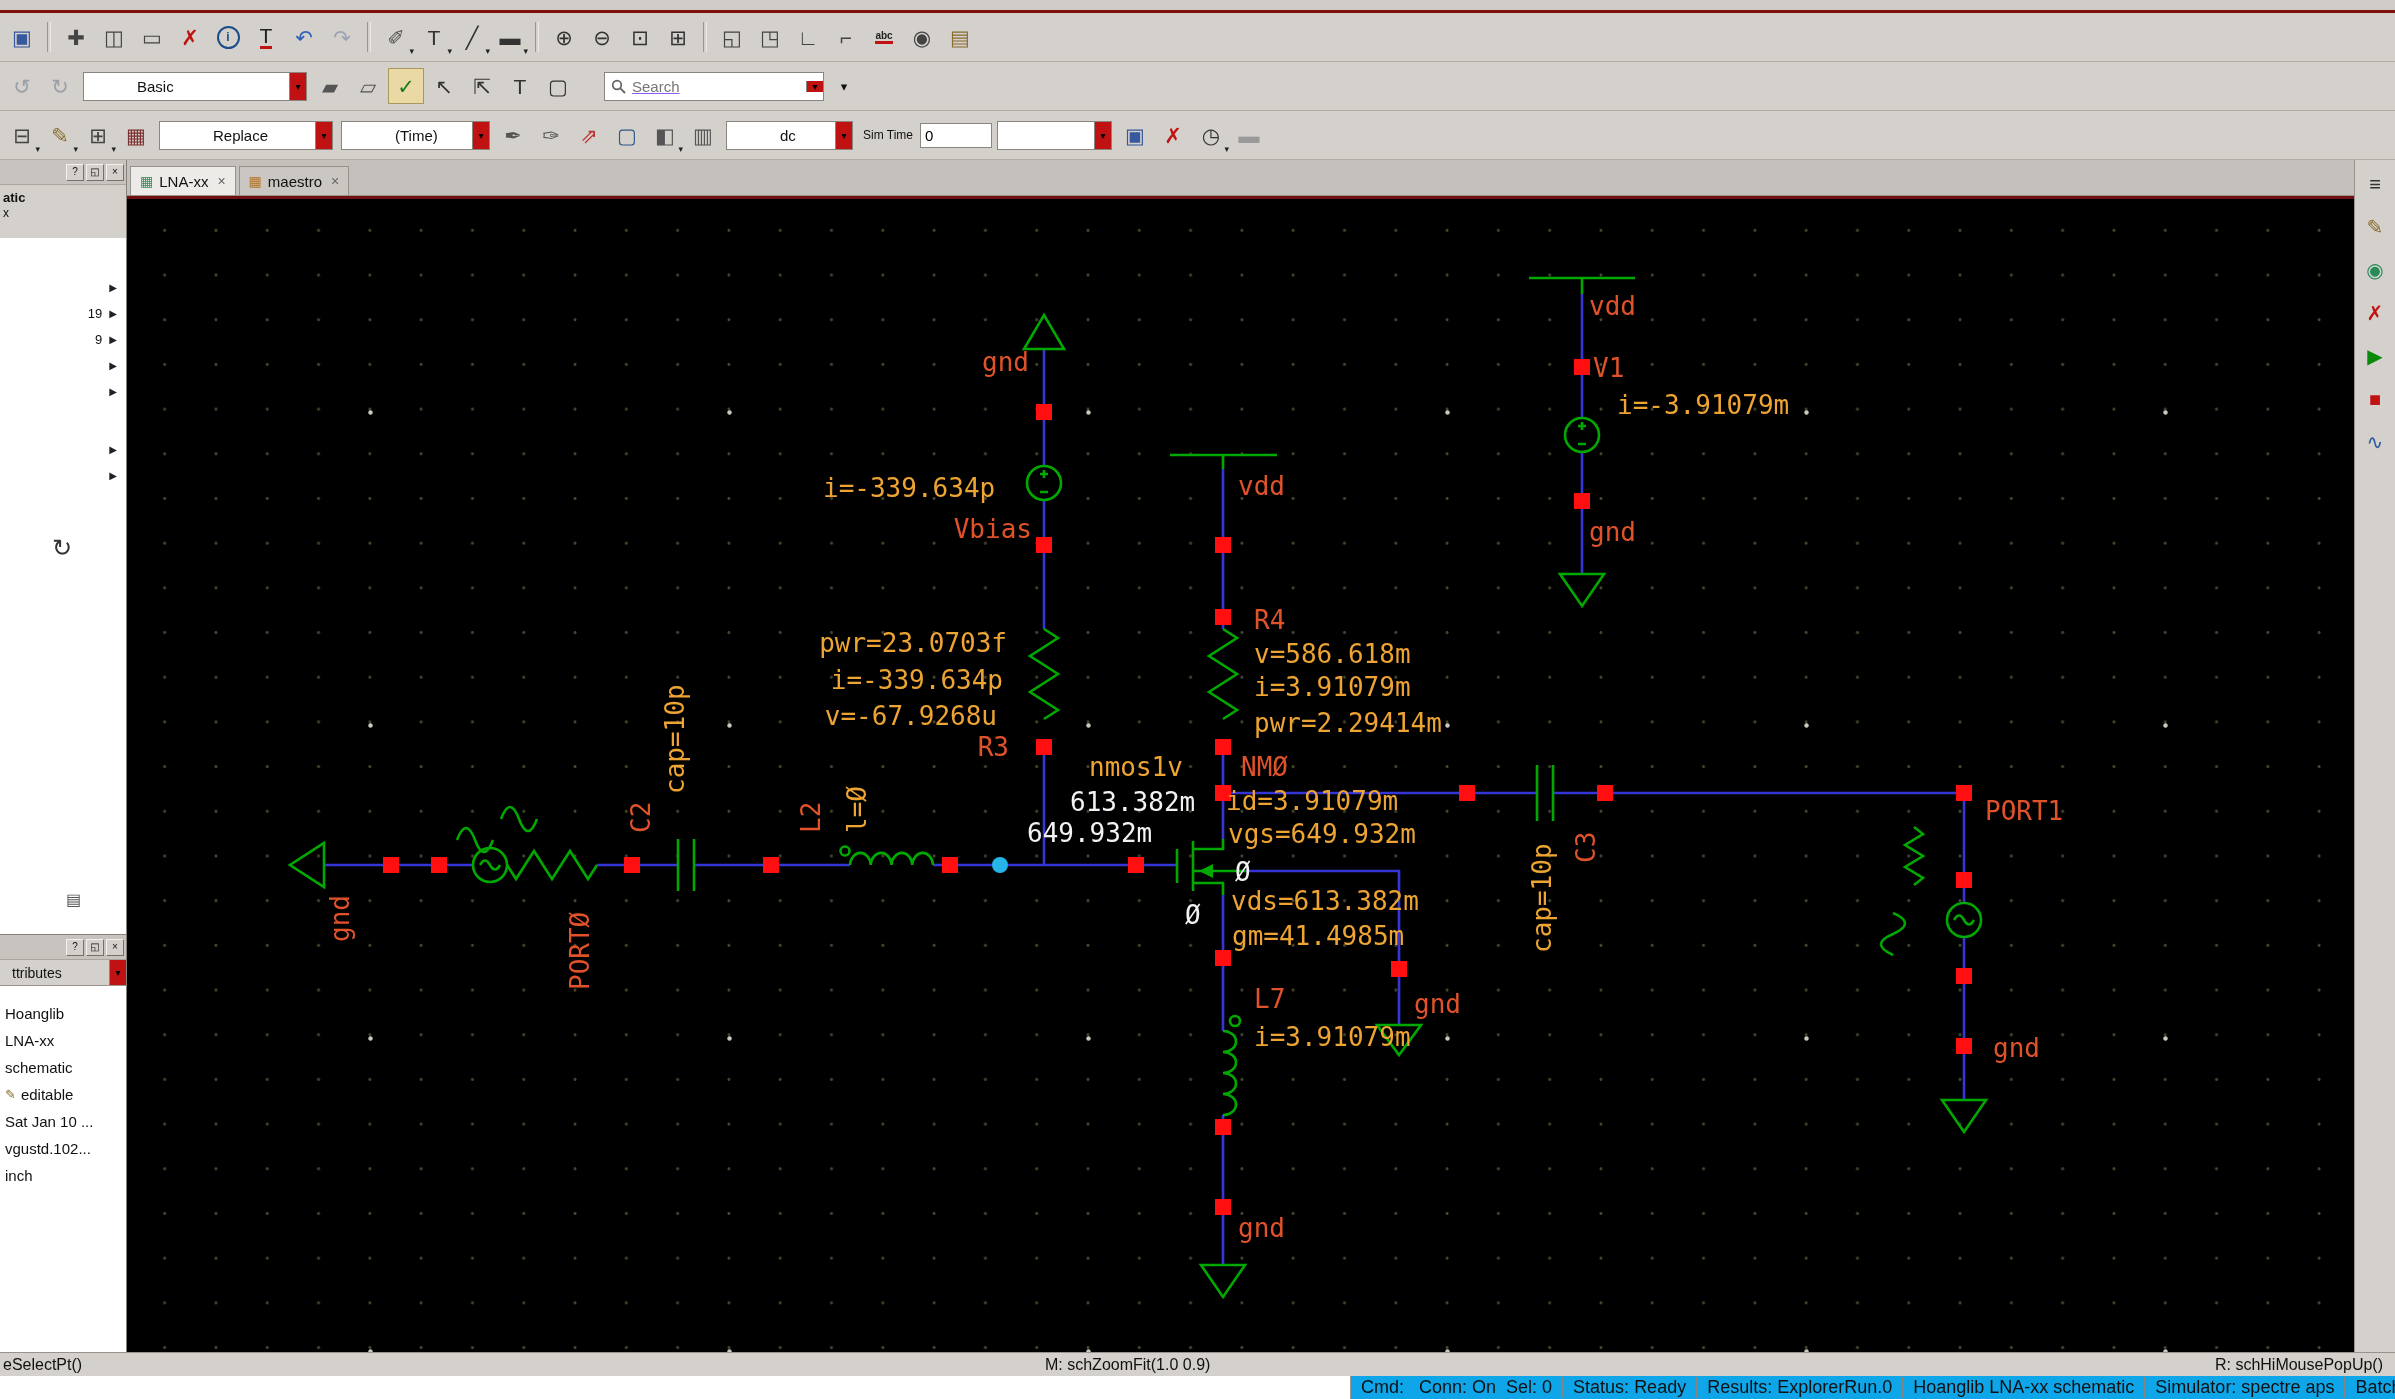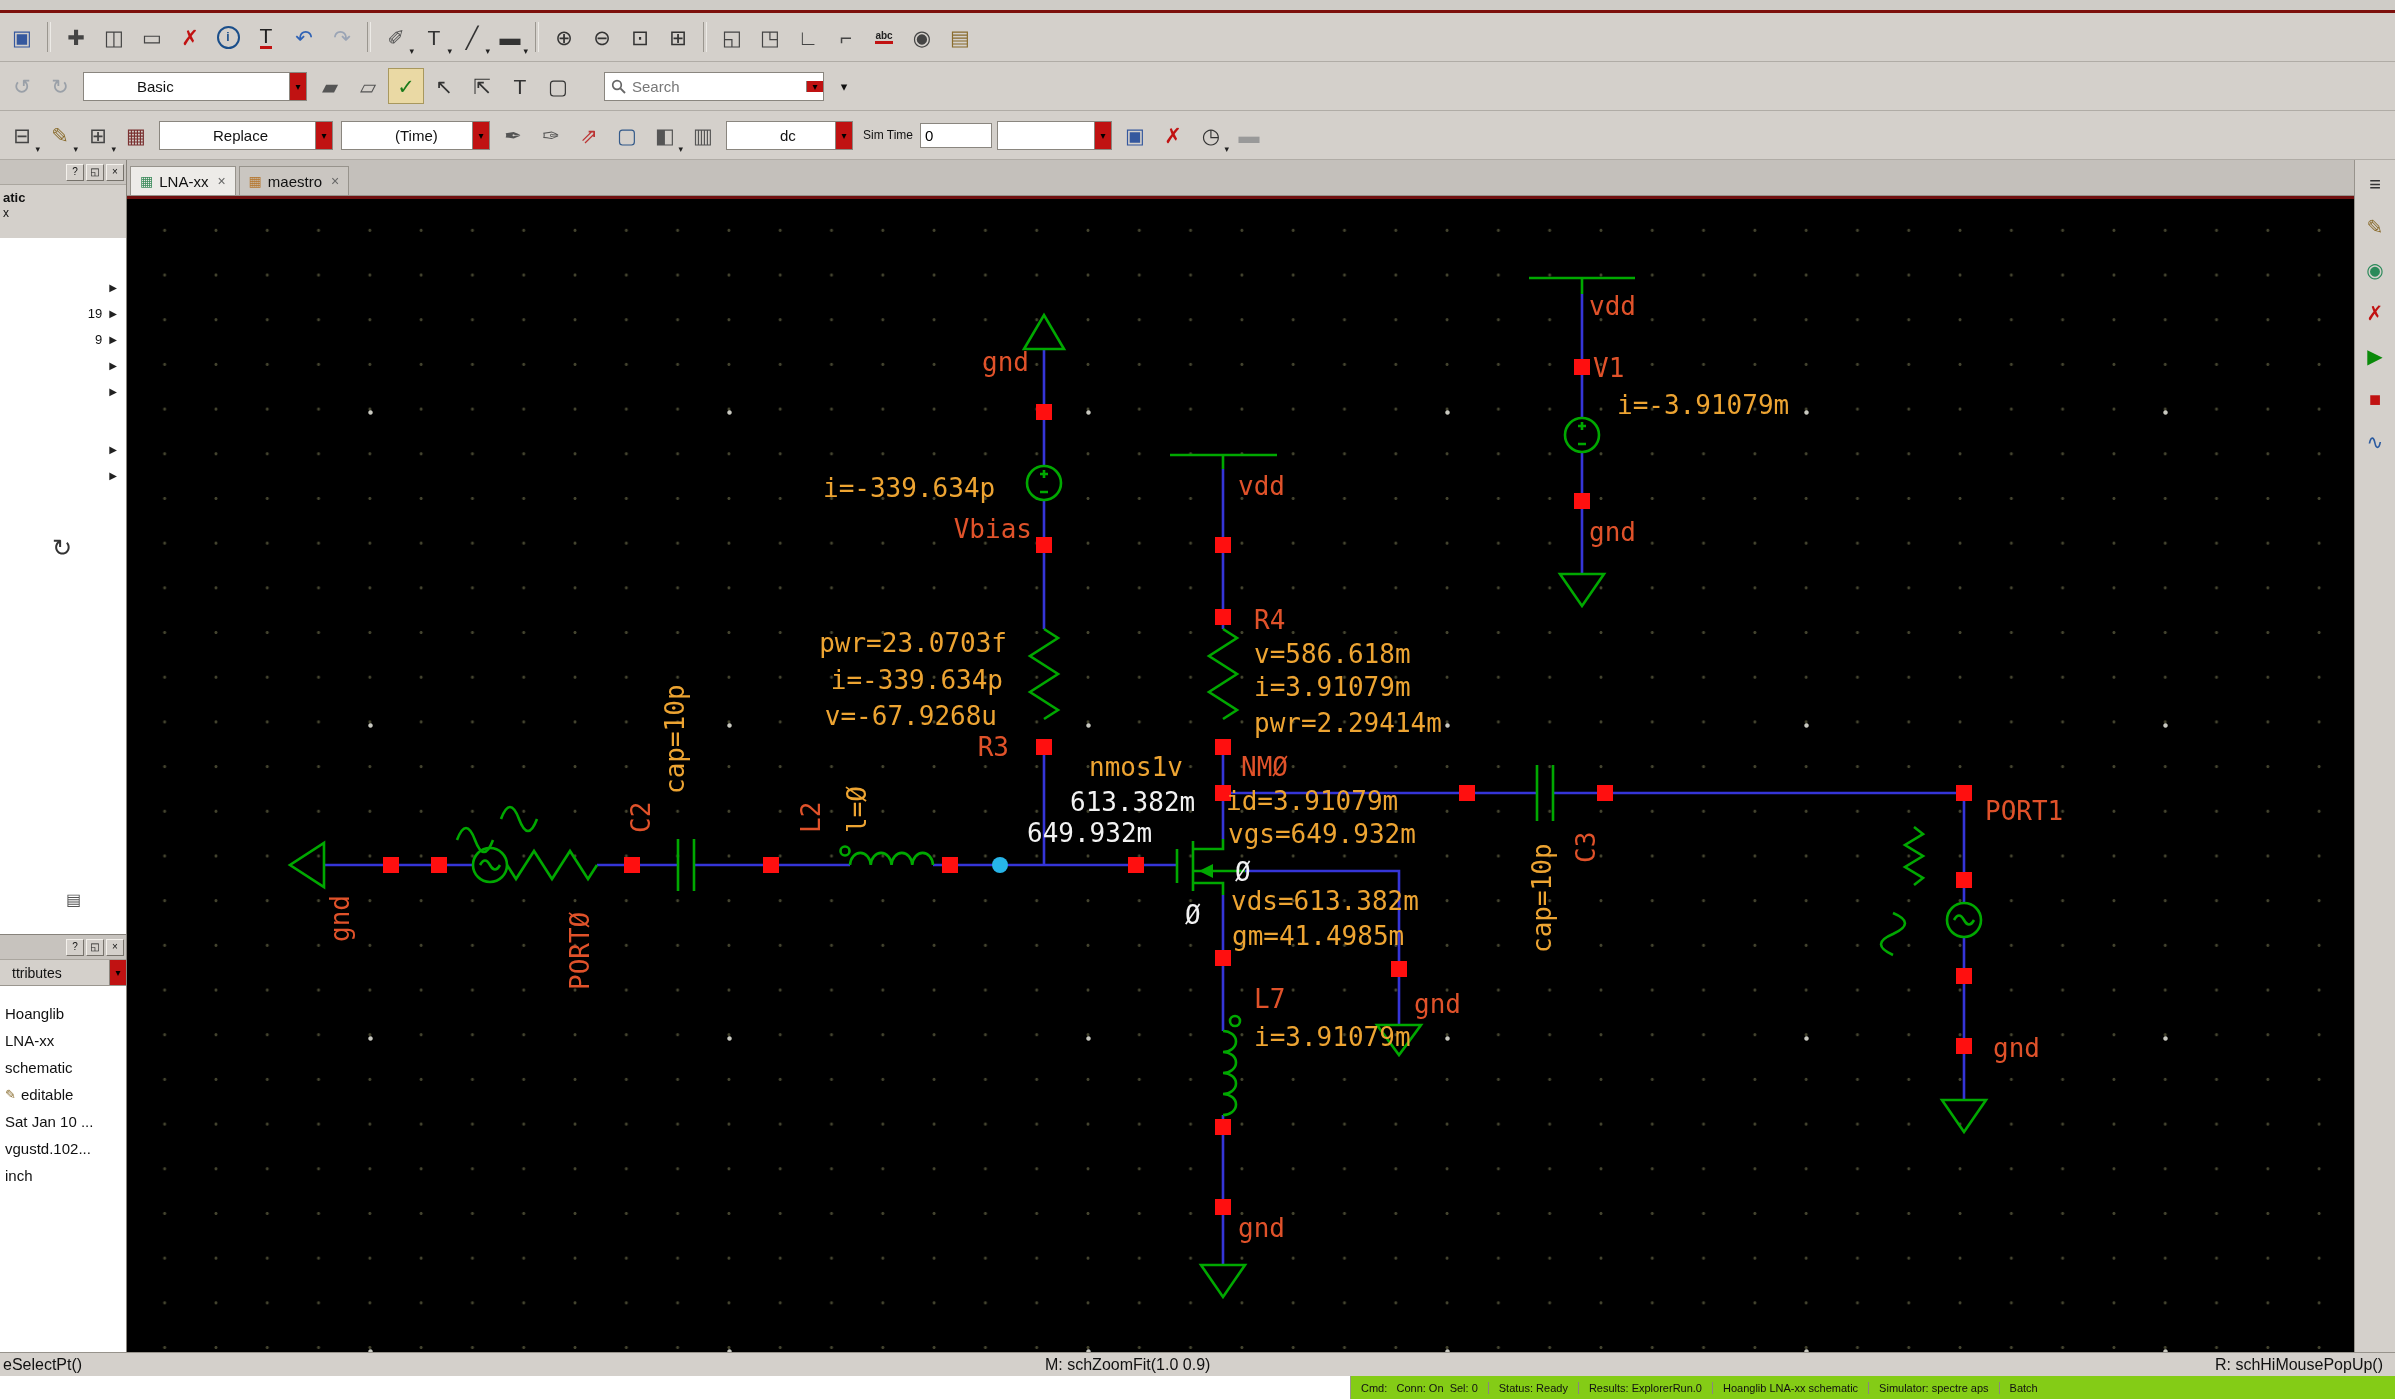--- a/index.html
+++ b/index.html
@@ -21,22 +21,22 @@
   .circ{width:19px;height:19px;border:2px solid currentColor;border-radius:50%;
         font-size:12px;display:flex;align-items:center;justify-content:center;font-weight:bold;line-height:1;}
   .combo{height:27px;background:#fff;border:1px solid #8a867f;display:flex;align-items:stretch;flex:none;margin:0 3px;padding-left:47px;}
   .cv{flex:1;padding:1px 6px 0;font-size:15px;display:flex;align-items:center;overflow:hidden;white-space:nowrap;}
   .cbtn{width:16px;background:#c01212;color:#000;display:flex;align-items:center;
         justify-content:center;font-size:10px;flex:none;border-left:1px solid #8a867f;}
   .tlabel{font-size:12px;margin:0 5px;white-space:nowrap;}
   .tinput{height:23px;border:1px solid #8a867f;font-size:15px;padding:0 4px;font-family:"Liberation Sans",sans-serif;}
   .searchbox{height:27px;width:212px;background:#fff;border:1px solid #8a867f;
              display:flex;align-items:center;gap:4px;padding-left:6px;margin-left:26px;flex:none;}
-  .sinput{border:none;outline:none;flex:1;font-size:15px;color:#4c1d95;background:transparent;min-width:20px;
-          font-family:"Liberation Sans",sans-serif;}
+  .sinput{border:none;outline:none;flex:1;font-size:15px;color:#8b5cf6;background:transparent;min-width:20px;
+          font-family:"Liberation Sans",sans-serif;text-decoration:underline;}
   .sinput::placeholder{color:#777;}
 
   .midrow{display:flex;height:1192px;}
   .leftpanel{width:126px;border-right:1px solid #87837c;background:#d4d0cb;position:relative;flex:none;}
   .lp-head{height:22px;background:#c7c3be;display:flex;justify-content:flex-end;
            align-items:center;gap:2px;padding:1px 2px;border-bottom:1px solid #aaa69f;}
   .phb{width:16px;height:15px;background:#d4d0cb;border:1px solid;
        border-color:#f4f1ec #76726b #76726b #f4f1ec;font-size:10px;line-height:1;
        display:flex;align-items:center;justify-content:center;}
   .lp-title{font-size:13px;font-weight:bold;padding:5px 3px 0;}
@@ -87,21 +87,21 @@
 
   .rightbar{width:40px;border-left:1px solid #97938c;background:#d4d0cb;display:flex;
             flex-direction:column;align-items:center;gap:15px;padding-top:10px;flex:none;}
   .rb-icon{width:28px;height:28px;display:flex;align-items:center;justify-content:center;font-size:20px;}
 
   .status1{height:23px;border-top:1px solid #97938c;background:#d4d0cb;position:relative;font-size:16px;}
   .s1l{position:absolute;left:3px;top:3px;}
   .s1c{position:absolute;left:1045px;top:3px;}
   .s1r{position:absolute;right:12px;top:3px;}
 
-  .status2{height:23px;background:#84cc16;display:flex;align-items:stretch;font-size:11px;}
+  .status2{height:23px;background:#0ea5e9;display:flex;align-items:stretch;font-size:18px;}
   .s2white{width:1350px;background:#fff;border-right:1px solid #9a968f;flex:none;}
   .s2f{display:flex;align-items:center;}
   .f{padding:0 10px;white-space:pre;}
   .f + .f{border-left:1px solid #8a867f;}
 </style>
 </head>
 <body>
 
 <div class="app">
   <div class="titlestrip"></div>

